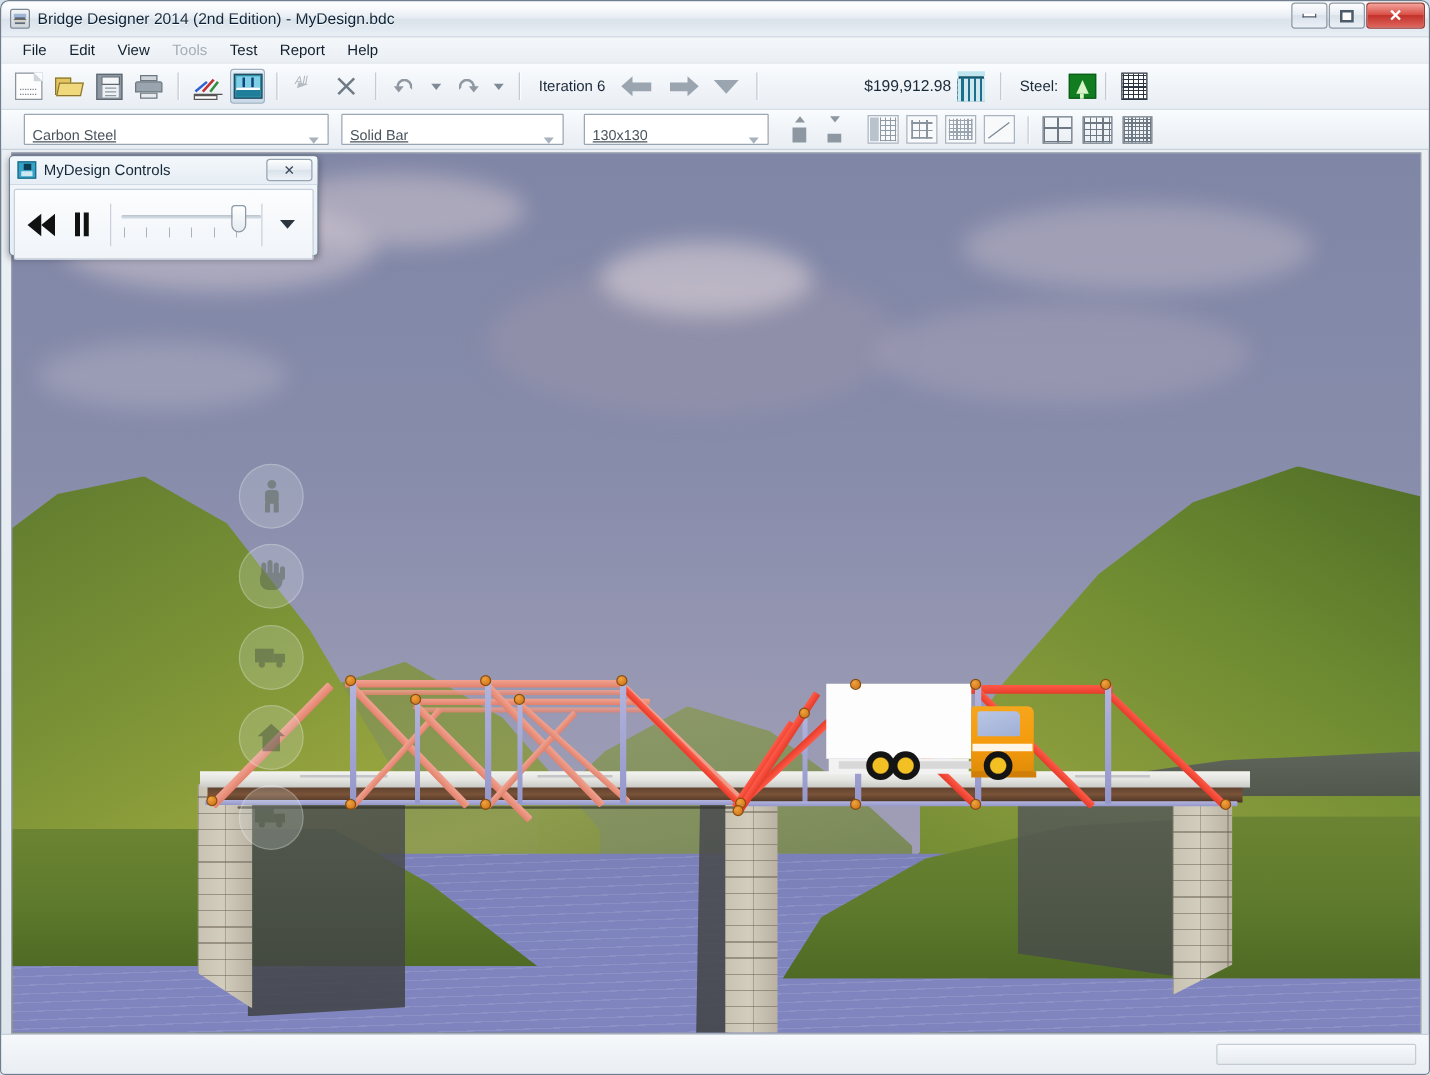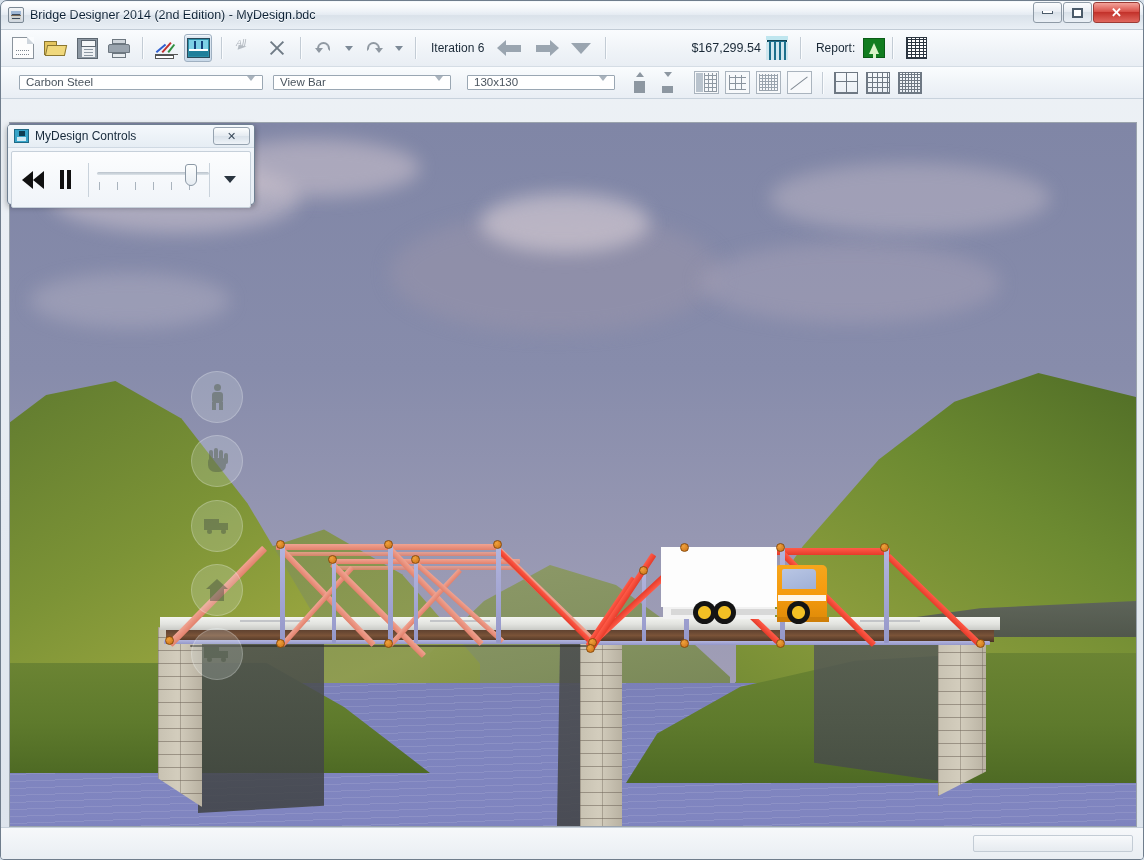--- a/index.html
+++ b/index.html
@@ -185,23 +185,23 @@
   }
   .status-ok .tree::after{content:""; position:absolute; left:-1.5px; top:11px; width:3px; height:4px; background:#d8f3c8;}
   .ic-report { width:21px; height:22px; background:#fff; border:1px solid #2b3540;
     background-image:
       repeating-linear-gradient(0deg,#2b3540 0 1px,transparent 1px 3px),
       repeating-linear-gradient(90deg,#2b3540 0 1px,transparent 1px 4px);
   }
 
   
   .combo {
-    height: 15px; border: 1px solid #9aa7b3; background: #fff;
-    display: flex; align-items: flex-start; justify-content: space-between;
-    padding: 0 2px 0 6px; font-size: 11.5px; color: #4a545e; border-radius: 1px;
+    height: 25px; border: 1px solid #9aa7b3; background: #fff;
+    display: flex; align-items: flex-end; justify-content: space-between;
+    padding: 0 2px 0 6px; font-size: 11.5px; color: #4a545e; border-radius: 1px; text-decoration: underline;
   }
   .combo .cv { white-space: nowrap; overflow: hidden; }
   .combo .carrow {
     width: 0; height: 0; border-left: 4px solid transparent; border-right: 4px solid transparent;
     border-top: 5px solid #a8b2bc; margin-right: 5px;
   }
   #combo-material { width: 244px; }
   #combo-section  { width: 178px; margin-left: 10px; }
   #combo-size     { width: 148px; margin-left: 16px; }
 
@@ -475,20 +475,29 @@
       </div>
       <div class="win-btn">
         <span class="glyph-max"></span>
       </div>
       <div class="win-btn close">
         <span class="glyph-close">✕</span>
       </div>
     </div>
   </div>
 
+  <div id="menubar">
+    <div class="menu-item">File</div>
+    <div class="menu-item">Edit</div>
+    <div class="menu-item">View</div>
+    <div class="menu-item disabled">Tools</div>
+    <div class="menu-item">Test</div>
+    <div class="menu-item">Report</div>
+    <div class="menu-item">Help</div>
+  </div>
 
   <div class="toolbar" id="toolbar1">
     <div class="tbtn">
       <span class="ic ic-new"></span>
     </div>
     <div class="tbtn">
       <span class="ic ic-open">
           <i class="back"></i>
           <i class="front"></i>
         </span>
@@ -556,46 +565,46 @@
         <i class="shaft"></i>
         <i class="head"></i>
       </div>
     <div class="arrow-big right">
         <i class="shaft"></i>
         <i class="head"></i>
       </div>
     <div class="tri-down"></div>
     <div class="sep"></div>
     <div style="width:78px"></div>
-    <div class="tvalue">$167,299.54</div>
+    <div class="tvalue">$199,912.98</div>
     <div class="tbtn">
       <span class="ic-calc">
           <i class="scr"></i>
           <i class="keys"></i>
         </span>
     </div>
     <div class="sep"></div>
-    <div class="tlabel">Report:</div>
+    <div class="tlabel">Steel:</div>
     <div class="status-ok">
       <span class="tree"></span>
     </div>
     <div class="sep"></div>
     <div class="tbtn">
       <span class="ic-report"></span>
     </div>
   </div>
 
   <div class="toolbar" id="toolbar2">
     <div style="width:12px"></div>
     <div class="combo" id="combo-material">
       <span class="cv">Carbon Steel</span>
       <span class="carrow"></span>
     </div>
     <div class="combo" id="combo-section">
-      <span class="cv">View Bar</span>
+      <span class="cv">Solid Bar</span>
       <span class="carrow"></span>
     </div>
     <div class="combo" id="combo-size">
       <span class="cv">130x130</span>
       <span class="carrow"></span>
     </div>
     <div style="width:10px"></div>
     <div class="sizebtn inc">
         <i class="tri"></i>
         <i class="blk"></i>

